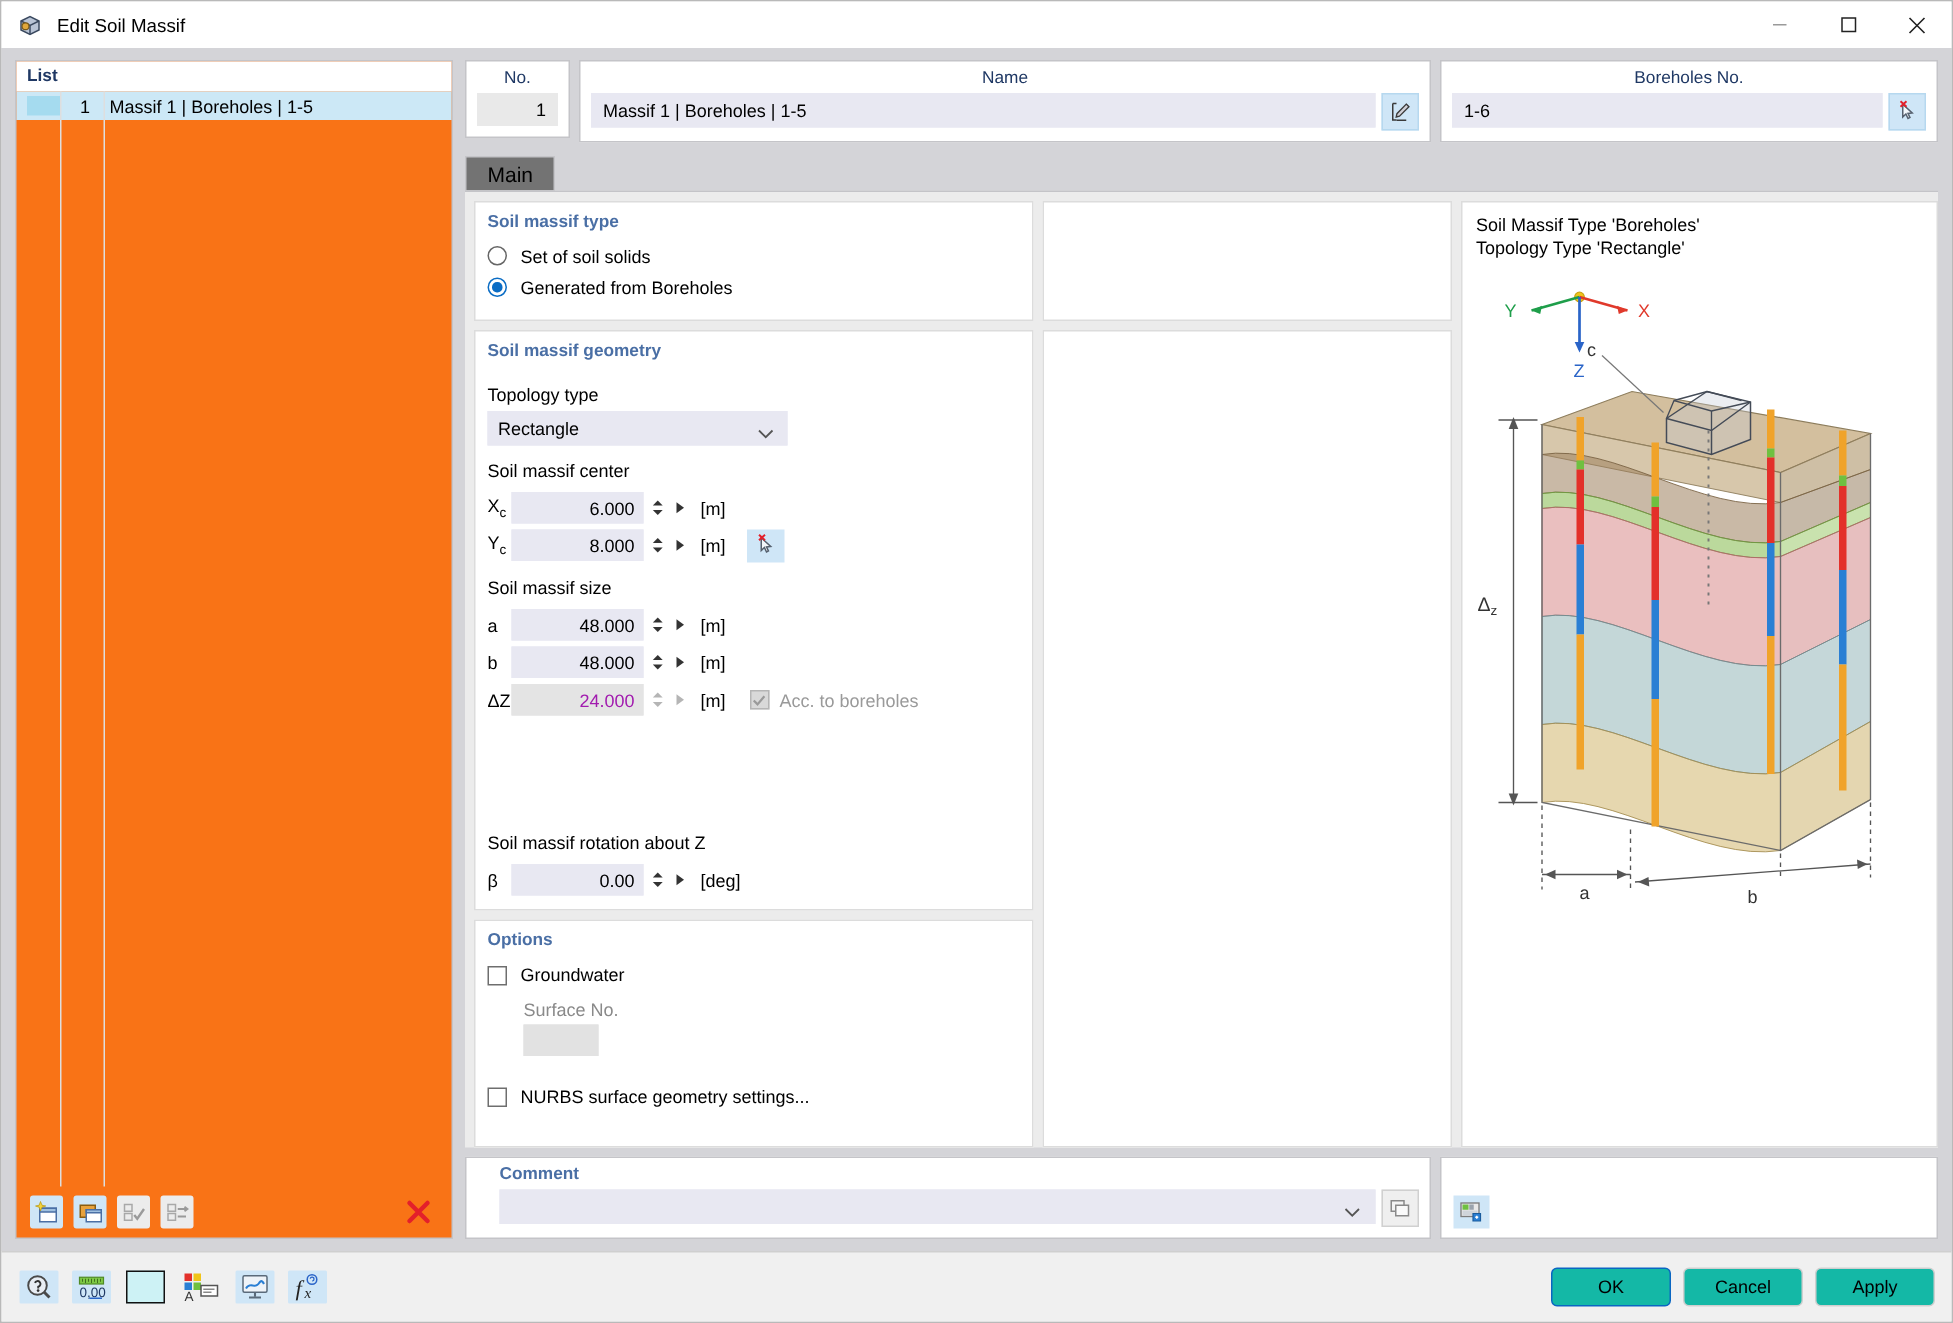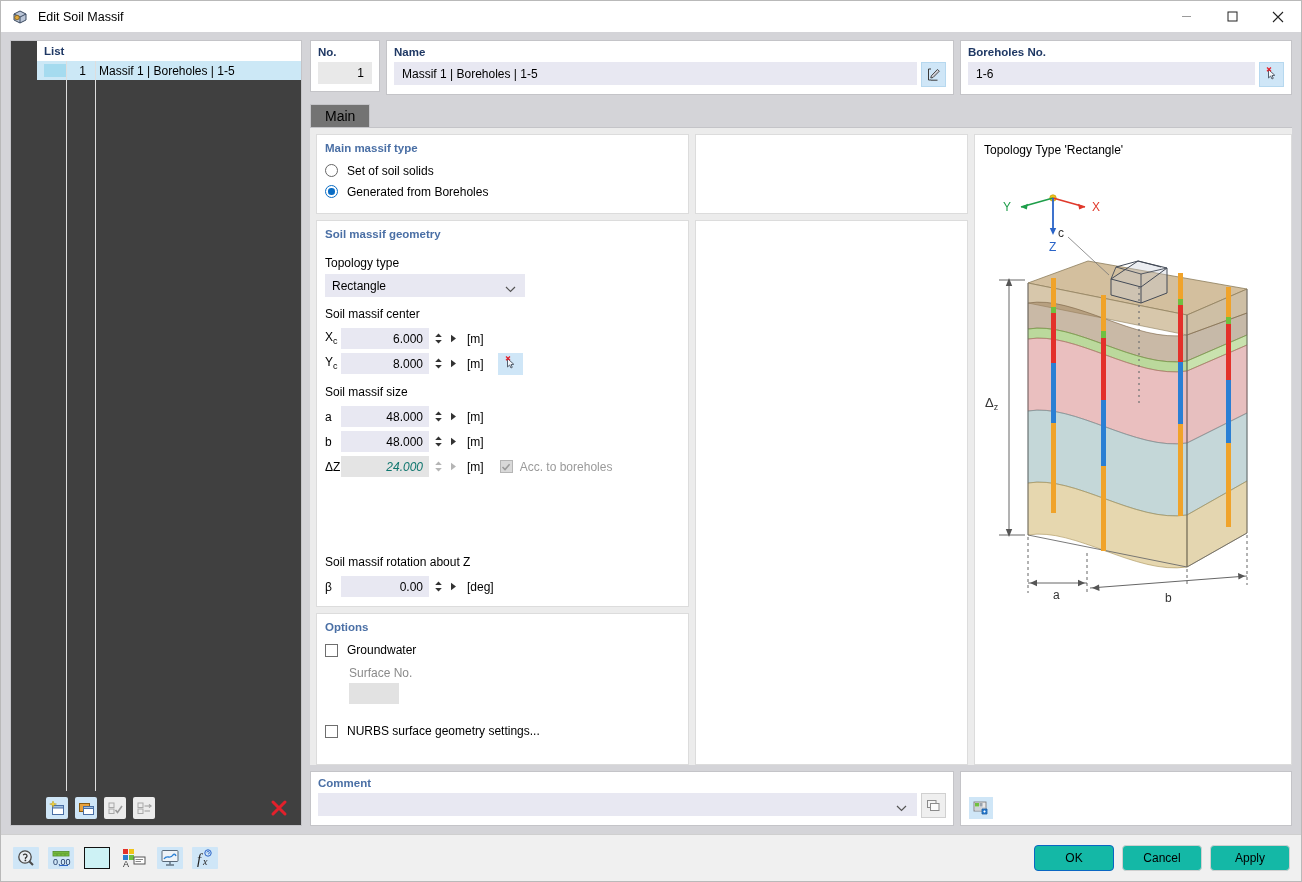--- a/index.html
+++ b/index.html
@@ -41,25 +41,24 @@
     padding:0;
     position:relative;
   }
   .upper {
     display:flex; flex:1 1 auto; min-height:0;
   }
   
   .leftpanel {
     width:292px; flex:0 0 292px;
     margin:8px 0 8px 9px;
-    background:#404040;
+    background:#f97316;
     border:1px solid #c4c4c8;
     display:flex; flex-direction:column;
     position:relative;
-    padding-left:26px;
   }
   .list-header {
     height:20px; line-height:20px;
     font-weight:bold; font-size:11.5px;
     color:#1f3864;
     padding-left:7px;
     background:#fff;
   }
   .list-body { flex:1 1 auto; position:relative; }
   .list-row {
@@ -92,21 +91,21 @@
     width:20px; height:20px; display:flex; align-items:center; justify-content:center;
   }
   
   .rightside { flex:1 1 auto; display:flex; flex-direction:column; min-width:0; }
   .toprow { display:flex; margin:8px 9px 0 8px; gap:6px; align-items:flex-start; }
   .fieldbox {
     background:#fff; border:1px solid #c4c4c8;
     padding:5px 7px 7px 7px;
   }
   .fieldbox .lbl {
-    font-size:11.5px; font-weight:bold; color:#1f3864; margin-bottom:4px;
+    font-size:11.5px; font-weight:normal; color:#1f3864; margin-bottom:4px;text-align:center;
   }
   .no-box { width:70px; flex:0 0 70px; }
   .ro-input {
     height:22px; line-height:21px; background:#e9e9e9; border:1px solid #e9e9e9;
     text-align:right; padding-right:7px; font-size:12px;
   }
   .name-box { flex:1 1 auto; min-width:0; }
   .name-row { display:flex; align-items:stretch; gap:4px; }
   .txt-input {
     flex:1 1 auto; height:23px; line-height:22px;
@@ -166,21 +165,21 @@
     font-size:12px; position:relative;
   }
   .select .chev { position:absolute; right:8px; top:7px; }
   .frow { display:flex; align-items:center; height:23px; margin:2px 0 0 8px; }
   .frow .sym { width:16px; flex:0 0 16px; font-size:12px; }
   .spin {
     width:88px; height:21px; background:#e8e8f2; border:1px solid #e8e8f2;
     display:flex; align-items:center; justify-content:flex-end;
     padding-right:5px; font-size:12px;
   }
-  .spin.ro { background:#e4e4e4; border-color:#e4e4e4; color:#0f766e;font-style:italic;}
+  .spin.ro { background:#e4e4e4; border-color:#e4e4e4; color:#a21caf;}
   .arrows { width:12px; flex:0 0 12px; display:flex; flex-direction:column;
             align-items:center; justify-content:center; gap:2px; margin-left:3px;}
   .nextbtn { margin-left:4px; width:10px; flex:0 0 10px; text-align:center; }
   .unit { margin-left:9px; font-size:12px; }
   .pickbtn {
     margin-left:14px; width:25px; height:22px; background:#cfe6f7;
     display:flex; align-items:center; justify-content:center;
   }
   .chk-ro {
     margin-left:16px; display:flex; align-items:center; gap:7px;
@@ -196,21 +195,21 @@
   .sub-label { font-size:12px; color:#8a8a8a; padding-left:32px; margin-top:5px; }
   .sub-input {
     margin-left:32px; margin-top:3px; width:50px; height:21px;
     background:#e2e2e2; border:1px solid #e2e2e2;
   }
   
   .bottomrow {
     margin:6px 9px 8px 8px; display:flex; gap:6px; align-items:stretch;
     flex:0 0 auto;
   }
-  .comment-box { flex:1 1 auto; background:#fff; border:1px solid #c4c4c8; padding:5px 7px 7px 7px; min-width:0;}
+  .comment-box { flex:1 1 auto; background:#fff; border:1px solid #c4c4c8; padding:5px 7px 7px 22px; min-width:0;}
   .comment-title { font-size:11.5px; font-weight:bold; color:#4a6fa5; margin-bottom:4px;}
   .comment-row { display:flex; gap:4px; align-items:stretch; }
   .combo {
     flex:1 1 auto; height:23px; background:#e8e8f2; border:1px solid #e8e8f2;
     position:relative; min-width:0;
   }
   .combo .chev { position:absolute; right:9px; top:7px; }
   .gray-btn {
     width:25px; height:25px; flex:0 0 25px; border:1px solid #d0d0d0; background:#efefef;
     display:flex; align-items:center; justify-content:center;
@@ -367,21 +366,21 @@
           <div class="tab">
             <span>Main</span>
           </div>
         </div>
 
         <div class="content">
 
           <div class="colA">
 
             <div class="panel" style="flex:0 0 80px;">
-              <div class="panel-title">Main massif type</div>
+              <div class="panel-title">Soil massif type</div>
               <div class="radio-row">
                 <span class="radio"></span>
                 <span class="txt">Set of soil solids</span>
               </div>
               <div class="radio-row">
                 <span class="radio on"></span>
                 <span class="txt">Generated from Boreholes</span>
               </div>
             </div>
 
@@ -537,20 +536,21 @@
             </div>
           </div>
 
           <div class="colB">
             <div class="panel" style="flex:0 0 80px;"></div>
             <div class="panel" style="flex:1 1 auto;"></div>
           </div>
 
           <div class="colC">
             <div class="preview-text">
+              <div>Soil Massif Type 'Boreholes'</div>
               <div>Topology Type 'Rectangle'</div>
             </div>
             <svg class="preview-svg" width="332" height="610" viewBox="0 0 332 610">
 
               <g>
                 <circle cx="78" cy="23" r="3.2" fill="#f0c419" stroke="#c9a215" stroke-width=".8"></circle>
                 <line x1="78" y1="23" x2="110" y2="32" stroke="#e0392b" stroke-width="1.8"></line>
                 <path d="M110 32 l-7 -3.2 l1.2 5.6 z" fill="#e0392b"></path>
                 <text x="117" y="36" font-size="12" fill="#e0392b" font-family="Liberation Sans, sans-serif">X</text>
                 <line x1="78" y1="23" x2="46" y2="32" stroke="#1e9e4a" stroke-width="1.8"></line>

